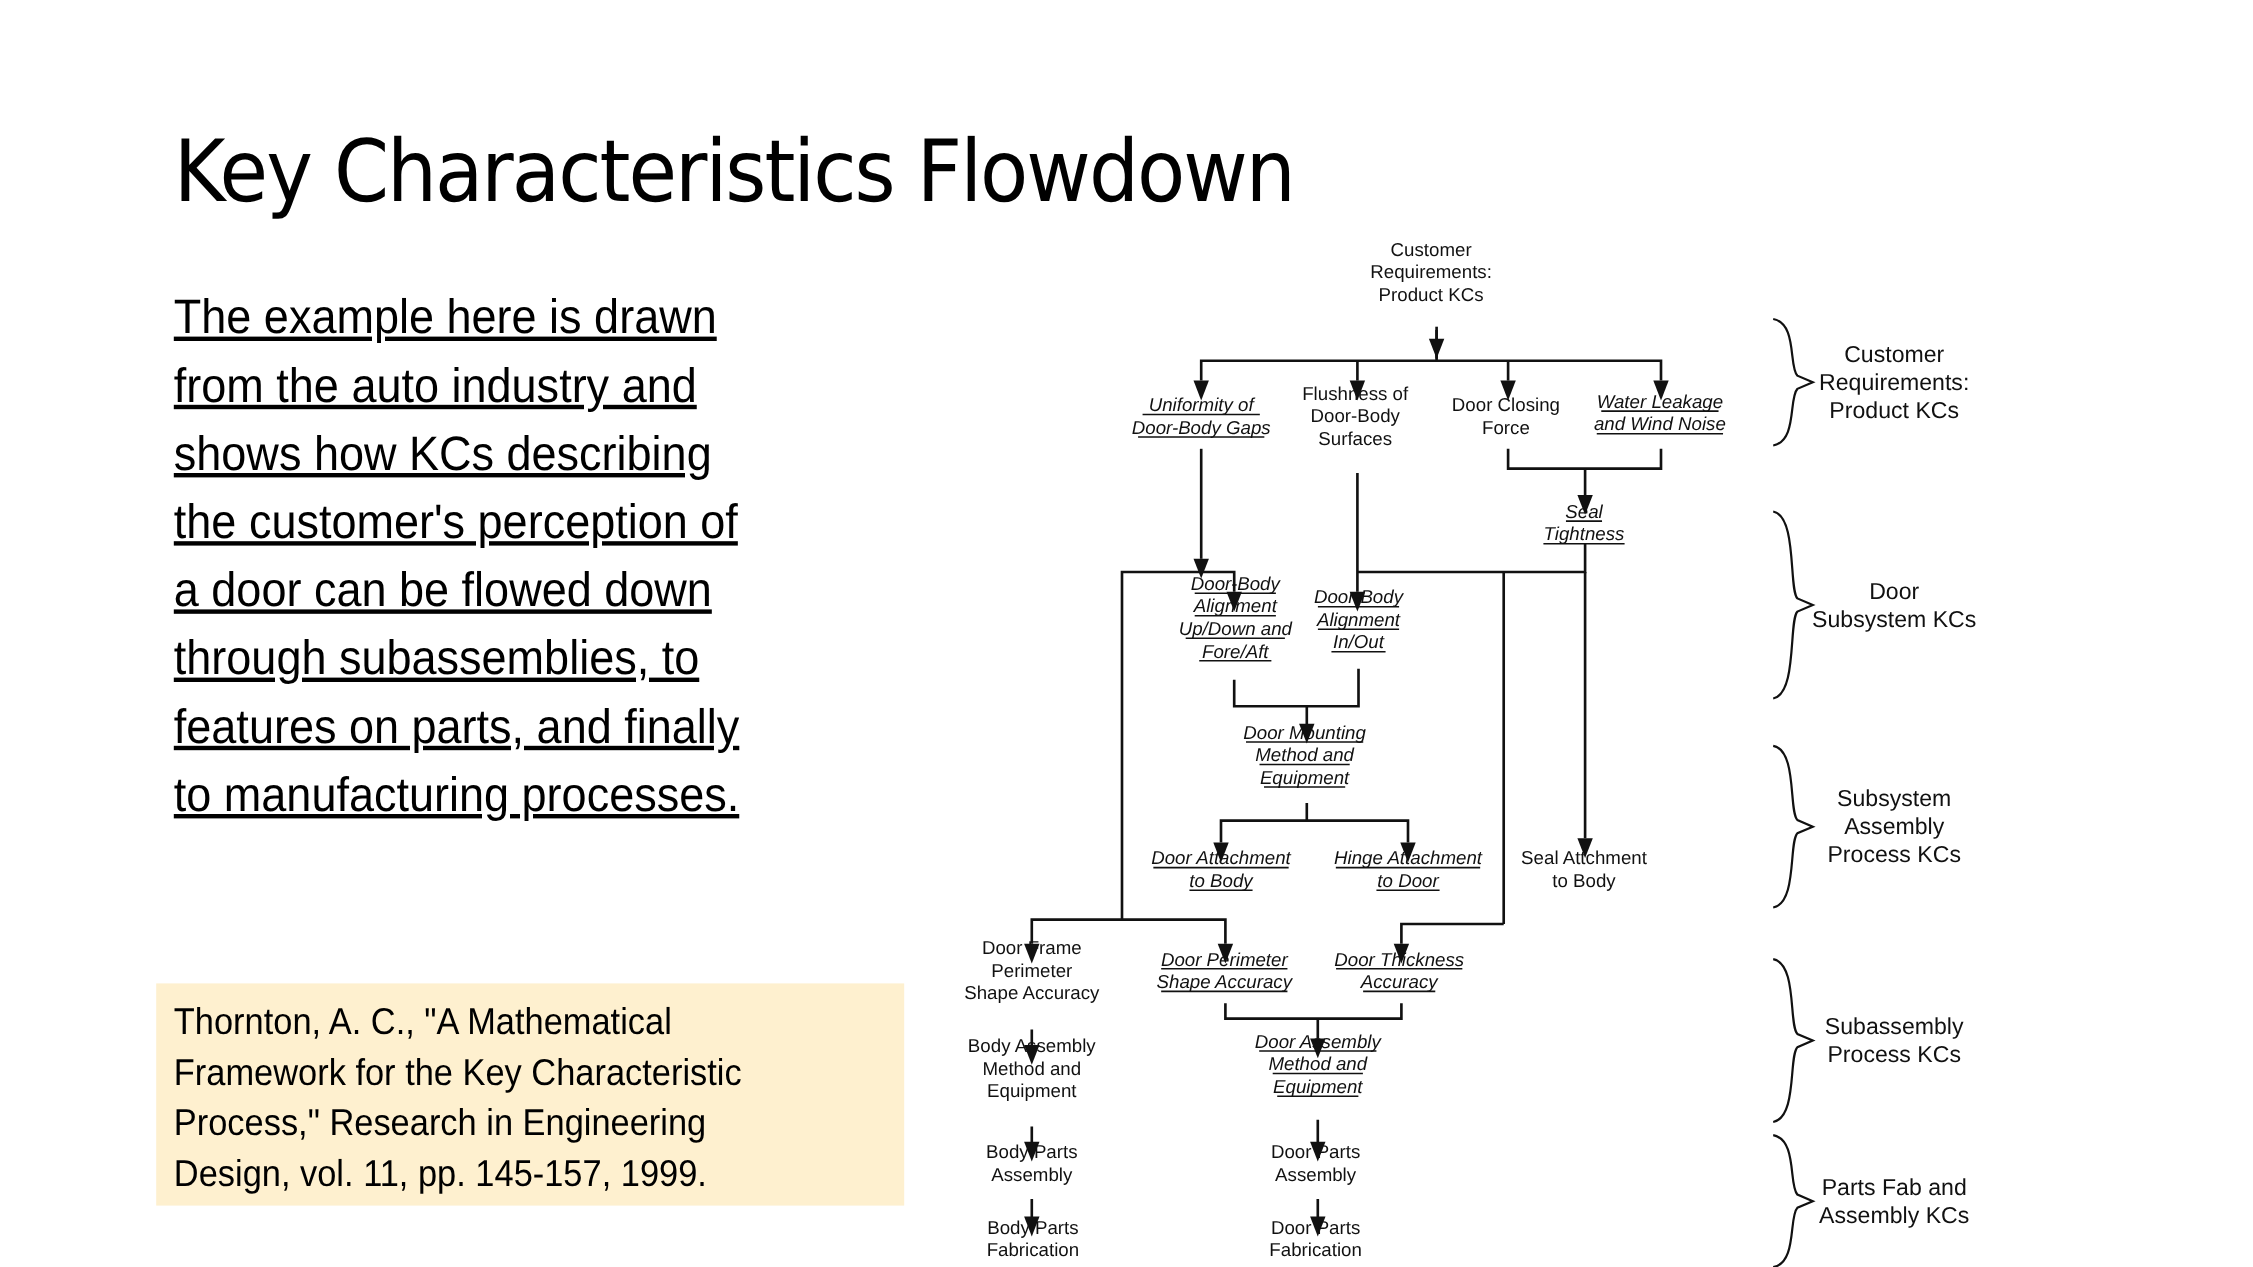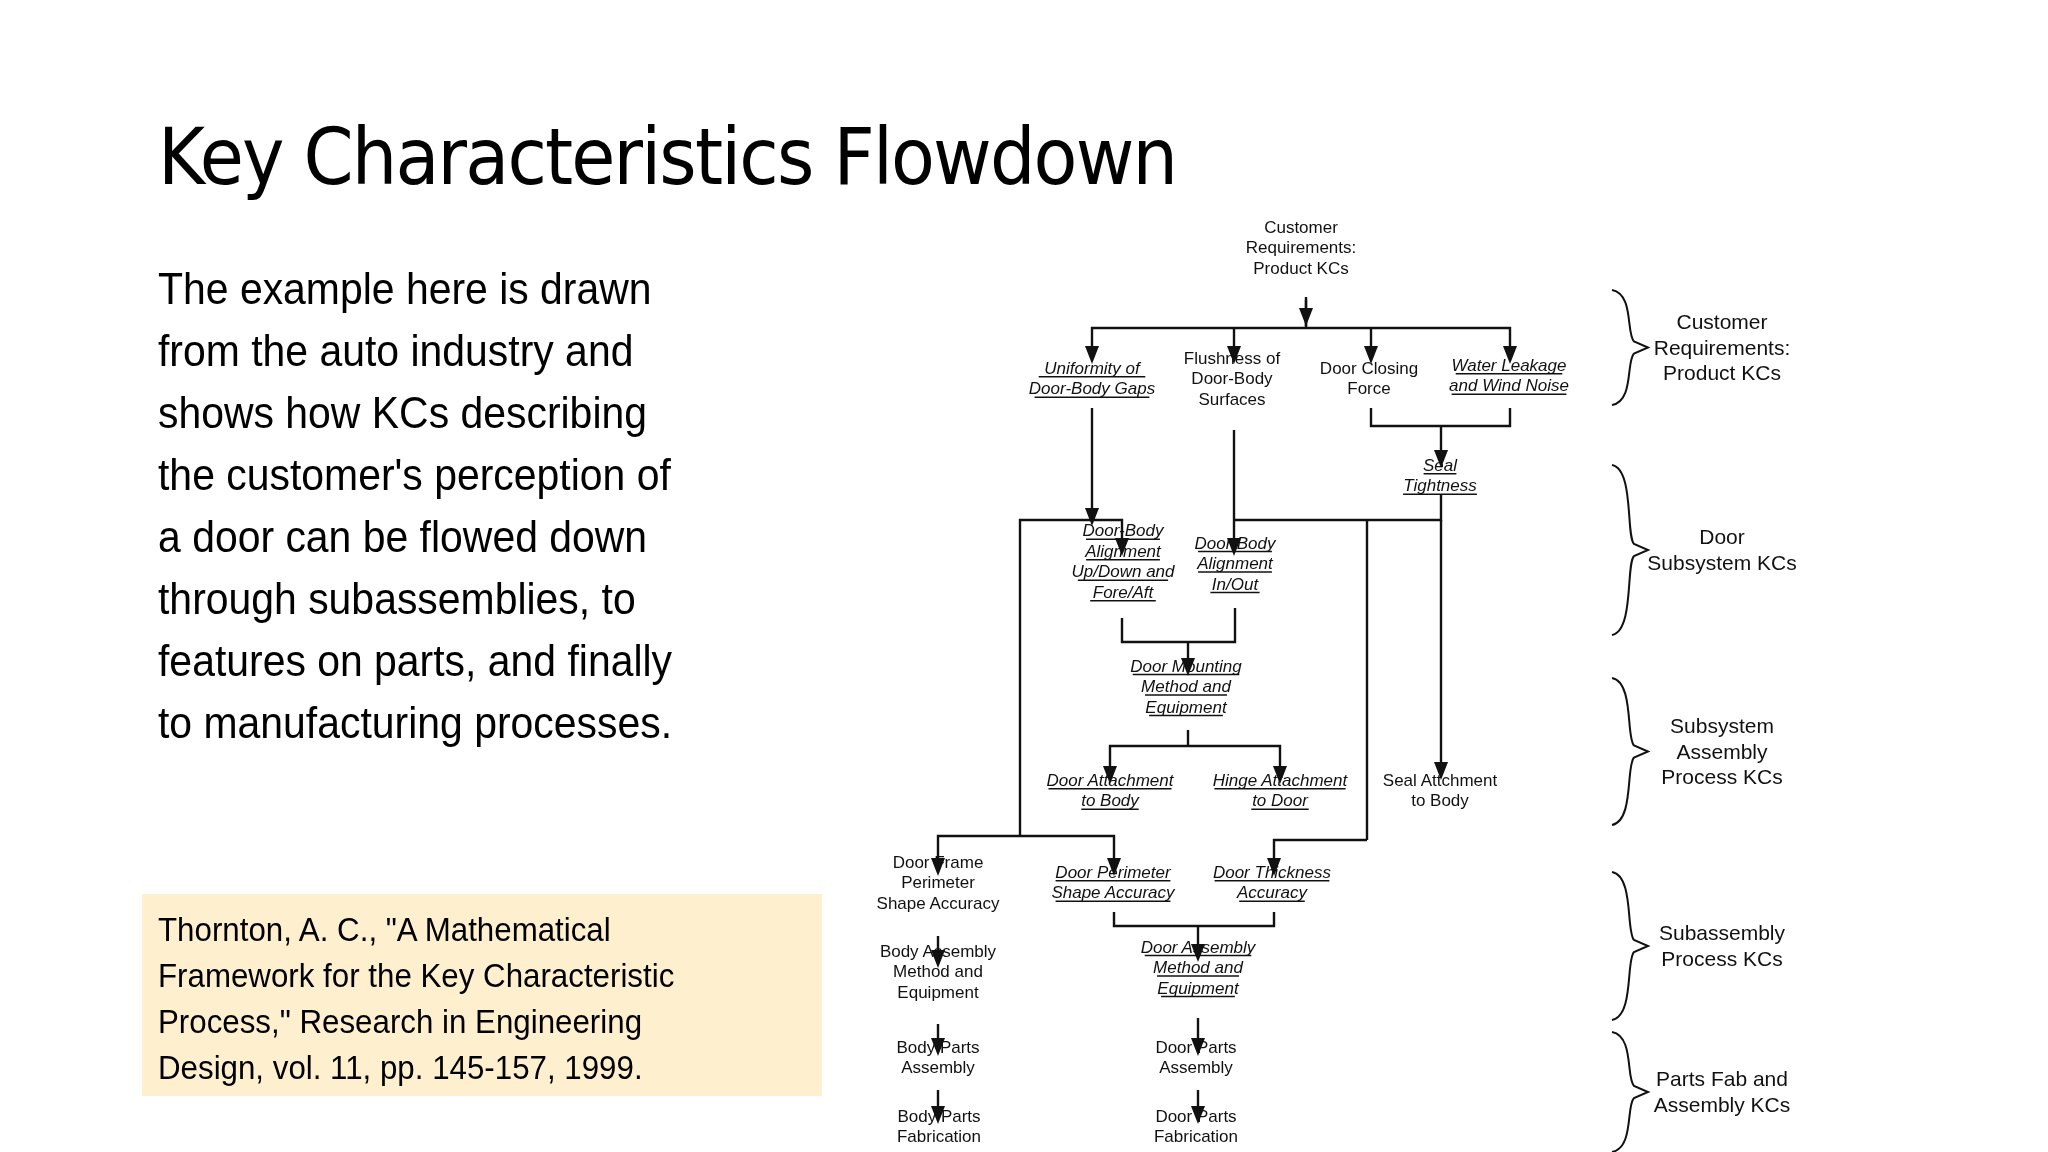--- a/index.html
+++ b/index.html
@@ -1,18 +1,18 @@
 <!DOCTYPE html>
 <html><head>
 <meta charset="utf-8">
 <style>
   html, body { margin:0; padding:0; background:#ffffff; }
   body { width:2048px; height:1152px; position:relative; overflow:hidden; font-family:"Liberation Sans", sans-serif; color:#000; }
   .title { position:absolute; left:158px; top:118px; font-family:"DejaVu Sans", sans-serif; font-weight:normal; font-size:78px; letter-spacing:-2px; line-height:1; margin:0; white-space:nowrap; transform:scaleX(0.92); transform-origin:left top; }
-  .body-text { position:absolute; left:158px; top:258px; width:640px; margin:0; font-family:"Liberation Sans", sans-serif; font-size:44px; line-height:62px; }
+  .body-text { position:absolute; left:158px; top:258px; width:640px; margin:0; font-family:"Liberation Sans", sans-serif; font-size:44px; line-height:62px;text-decoration:underline; }
   .body-text span { display:block; white-space:nowrap; transform:scaleX(0.93); transform-origin:left; }
   .citation { position:absolute; left:142px; top:894px; width:680px; height:202px; background:#fef0cf; box-sizing:border-box; padding:12px 16px; }
   .citation span { display:block; font-family:"Liberation Sans", sans-serif; font-size:34px; line-height:46px; white-space:nowrap; transform:scaleX(0.92); transform-origin:left; }
   #diagram { position:absolute; left:0; top:0; width:2048px; height:1152px; }
   .node text { font-family:"Liberation Sans", sans-serif; font-size:17px; fill:#111; }
   .node.italic text { font-style:italic; }
   .level text { font-family:"Liberation Sans", sans-serif; font-size:21px; fill:#111; }
   .conn { stroke:#111; stroke-width:2.4; fill:none; }
   .brace { stroke:#111; stroke-width:2; fill:none; }
   .ul { stroke:#111; stroke-width:1.4; }

